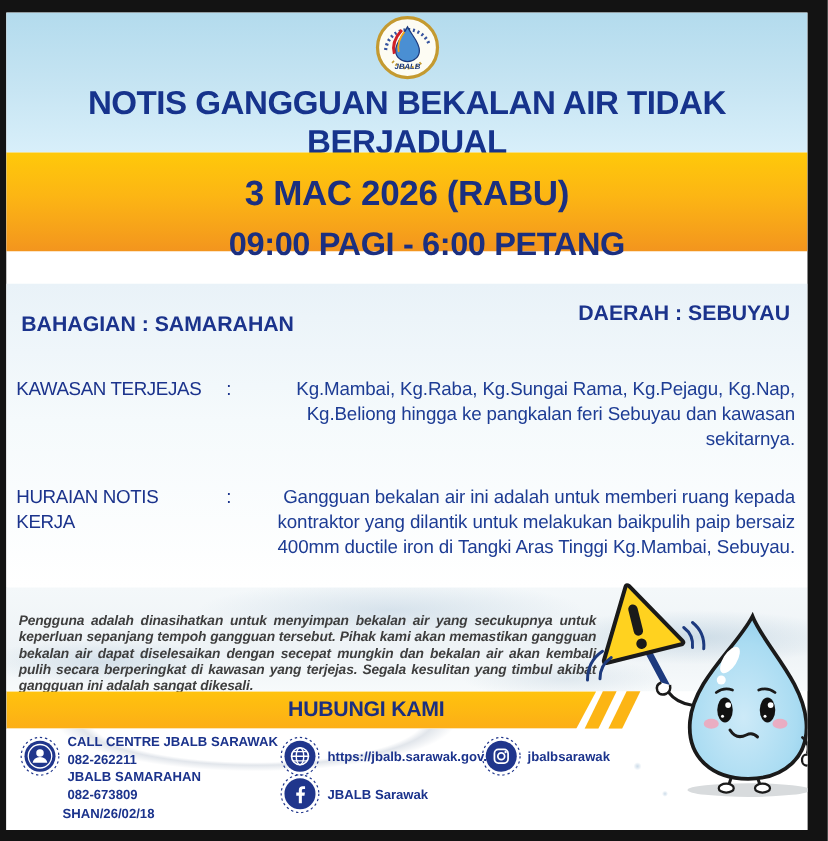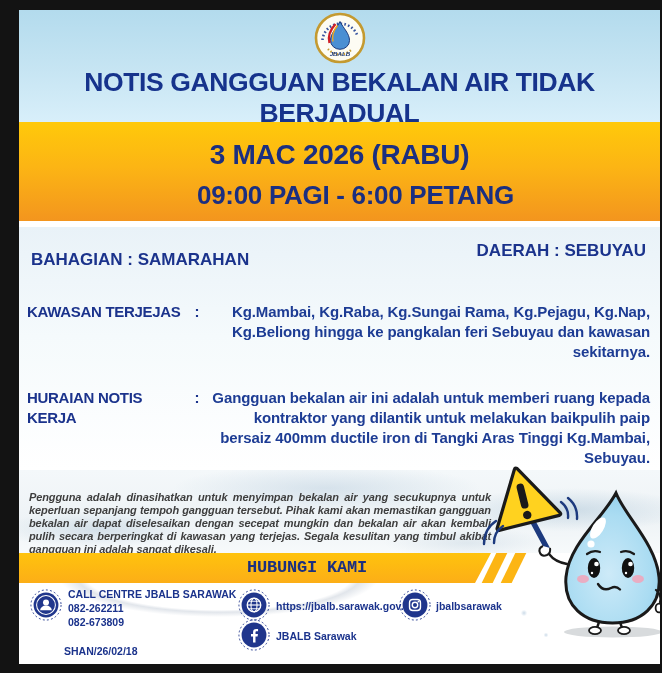--- a/index.html
+++ b/index.html
@@ -1,40 +1,40 @@
 <!DOCTYPE html>
 <html><head>
 <meta charset="utf-8">
 <style>
   html,body{margin:0;padding:0;background:#2b2b2b;}
   *{box-sizing:border-box;}
   .stage{position:relative;width:662px;height:673px;background:#131313;overflow:hidden;
          font-family:"Liberation Sans",sans-serif;}
-  .poster{position:absolute;left:19px;top:10px;width:641px;height:654px;background:#ffffff;overflow:hidden;}
+  .poster{position:absolute;left:5px;top:10px;width:641px;height:654px;background:#ffffff;overflow:hidden;}
 
   
   .header{position:absolute;top:0;left:0;right:0;height:112px;text-align:center;
           background:linear-gradient(180deg,#b3dbed 0%,#c7e5f3 55%,#d8effa 100%);}
   .logo-wrap{margin:2px auto 0;width:52px;height:52px;}
   .title{margin:3px 8px 0;font-size:26.5px;font-weight:bold;color:#16338c;letter-spacing:-0.4px;}
 
   
-  .band-date{position:absolute;top:112px;left:0;right:0;height:99px;text-align:center;color:#1b2f80;
+  .band-date{position:absolute;top:112px;left:0;right:0;height:79px;text-align:center;color:#1b2f80;
              background:linear-gradient(180deg,#ffc90a 0%,#fcb514 45%,#f3951e 100%);padding-top:17px;}
   .band-date .date{font-size:28px;font-weight:bold;letter-spacing:-0.3px;}
   .band-date .time{font-size:26px;font-weight:bold;margin-top:9px;letter-spacing:-0.3px;margin-left:32px;}
 
   
   .info{position:absolute;top:217px;left:0;right:0;height:243px;color:#1b338c;
         background:linear-gradient(180deg,#e9f2f8 0%,#f5fafc 45%,#ffffff 100%);}
   .region-row{position:absolute;top:14px;left:12px;right:14px;height:40px;font-size:17px;font-weight:bold;}
   .bahagian{position:absolute;left:0;top:9px;}
   .daerah{position:absolute;right:0;top:0;}
   .detail-row{position:absolute;left:8px;right:10px;display:grid;grid-template-columns:156px 28px 1fr;
-              font-size:15px;font-weight:bold;line-height:20px;}
+              font-size:15px;font-weight:normal;line-height:20px;}
   .detail-row .lbl{color:#1b338c;letter-spacing:-0.3px;}
   .detail-row .colon{text-align:center;}
   .detail-row .txt{margin:0;color:#1d3c94;letter-spacing:-0.1px;text-align:right;}
   .row-kawasan{top:75px;}
   .row-huraian{top:161px;}
 
   
   .splash{position:absolute;top:460px;left:0;right:0;height:83px;
      background:
        radial-gradient(ellipse 140px 26px at 12% 72%, rgba(165,190,210,.38), rgba(165,190,210,0) 70%),
@@ -44,21 +44,21 @@
        linear-gradient(180deg,#f4f8fa 0%,#eef3f6 60%,#f7fafb 100%);}
   .disclaimer{position:absolute;left:10px;top:21px;width:462px;margin:0;
               font-size:11px;font-style:italic;font-weight:600;color:#3e3e3e;
               line-height:1.18;text-align:justify;letter-spacing:-0.1px;}
 
   
   .hubungi-band{position:absolute;top:543px;left:0;width:472px;height:30px;
       background:linear-gradient(180deg,#ffc30d 0%,#fcae17 100%);
       clip-path:polygon(0 0,472px 0,456px 30px,0 30px);
       color:#1b2f80;font-size:17px;font-weight:bold;line-height:30px;text-align:center;
-      padding-left:104px;letter-spacing:-0.2px;font-family:Liberation Mono, monospace;}
+      padding-left:104px;letter-spacing:-0.2px;}
   .stripe{position:absolute;top:543px;height:30px;width:11px;background:#fcb514;transform:skewX(-26deg);}
   .stripe.s1{left:470px;}
   .stripe.s2{left:489px;}
 
   
   .footer{position:absolute;top:573px;left:0;right:0;height:81px;color:#1b338c;
      background:
        radial-gradient(ellipse 230px 60px at 200px -8px, rgba(170,182,198,0) 58%, rgba(170,182,198,.35) 62%, rgba(170,182,198,0) 70%),
        radial-gradient(circle 4px at 505px 30px, rgba(140,175,205,.45), rgba(140,175,205,0) 80%),
        radial-gradient(circle 3px at 527px 52px, rgba(140,175,205,.45), rgba(140,175,205,0) 80%),
@@ -138,20 +138,21 @@
           <circle cx="17" cy="17" r="16" fill="none" stroke="#20368c" stroke-width="1" stroke-dasharray="2 2.4"></circle>
           <circle cx="17" cy="17" r="13.2" fill="#20368c"></circle>
           <circle cx="17" cy="17" r="10" fill="none" stroke="#ffffff" stroke-width="1.1"></circle>
           <circle cx="17" cy="14.3" r="3.2" fill="#ffffff"></circle>
           <path d="M10.8 22.6 a6.2 5 0 0 1 12.4 0 Z" fill="#ffffff"></path>
         </svg>
       </span>
       <div class="cblock call-lines">
         <div>CALL CENTRE JBALB SARAWAK</div>
         <div>082-262211</div>
+        <div>JBALB SAMARAHAN</div>
         <div>082-673809</div>
       </div>
 
       <span class="icon ic-globe">
         <svg width="32" height="32" viewBox="0 0 34 34">
           <circle cx="17" cy="17" r="16" fill="none" stroke="#20368c" stroke-width="1" stroke-dasharray="2 2.4"></circle>
           <circle cx="17" cy="17" r="13.2" fill="#20368c"></circle>
           <circle cx="17" cy="17" r="7.2" fill="none" stroke="#ffffff" stroke-width="1.4"></circle>
           <ellipse cx="17" cy="17" rx="3.2" ry="7.2" fill="none" stroke="#ffffff" stroke-width="1.2"></ellipse>
           <line x1="9.8" y1="17" x2="24.2" y2="17" stroke="#ffffff" stroke-width="1.2"></line>

